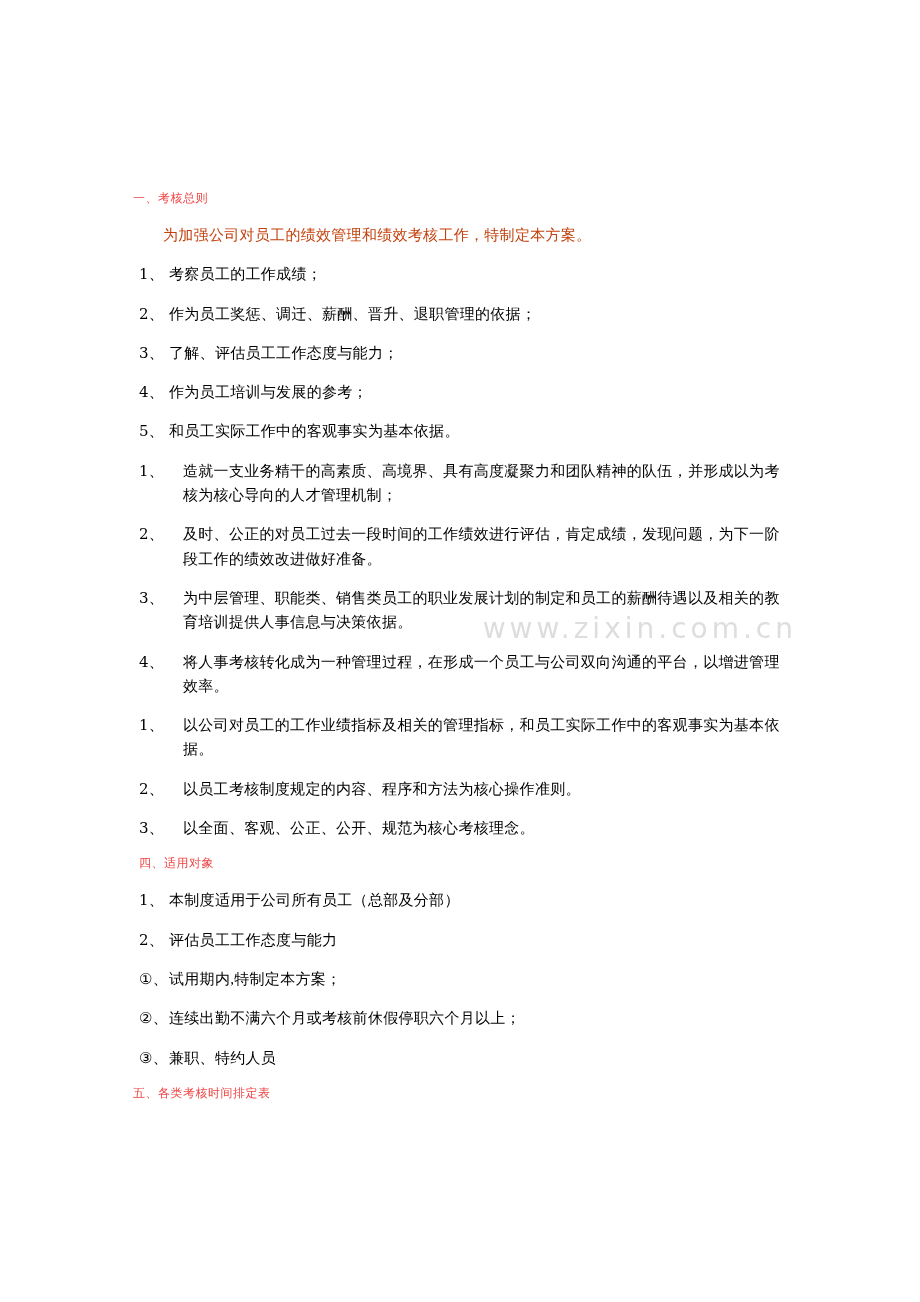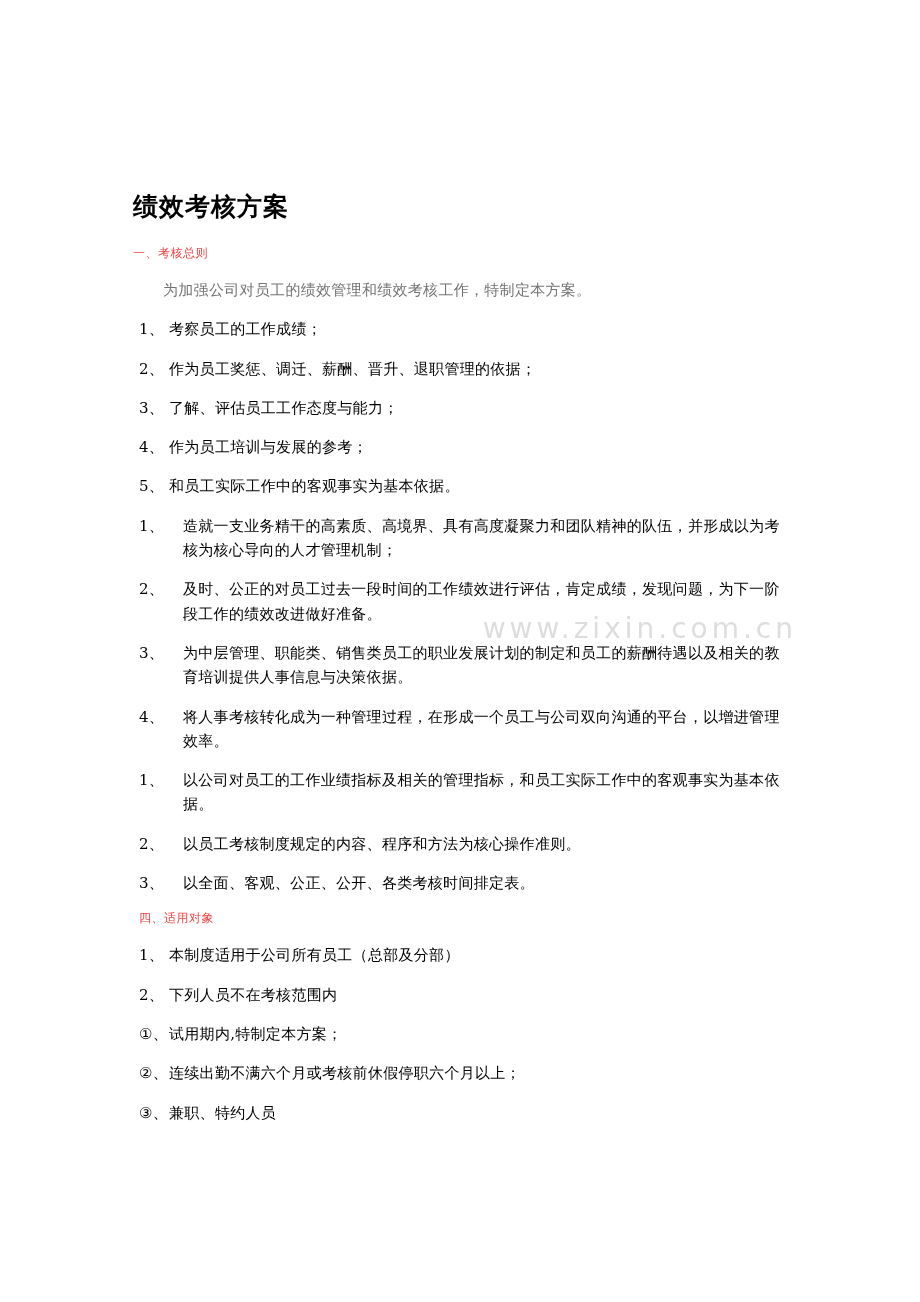--- a/index.html
+++ b/index.html
@@ -38,21 +38,21 @@
     font-size: 12px;
     margin: 0 0 16px 0;
     color: #ef4444;
     letter-spacing: 0.5px;
   }
   .para {
     font-family: "DejaVu Serif", "Liberation Serif", serif;
     font-size: 15px;
     line-height: 1.62;
     margin: 0 0 15px 0;
-    color: #737373;
+    color: #c2410c;
     letter-spacing: 0.3px;
   }
   .para.indent {
     text-indent: 30px;
   }
   
   .li {
     font-family: "DejaVu Serif", "Liberation Serif", serif;
     font-size: 15px;
     line-height: 1.62;
@@ -60,20 +60,21 @@
     display: flex;
     color: #000;
     letter-spacing: 0.3px;
   }
   .li .mk {
     flex: 0 0 auto;
     white-space: pre;
   }
   .li .tx {
     flex: 1 1 auto;
+    font-family: Liberation Serif, serif;
   }
   .li.pad-sm { padding-left: 6px; }
   .li .mk.wide { min-width: 44px; }
   .li .mk.narrow { min-width: 30px; }
 
   
   .watermark {
     position: absolute;
     left: 0;
     top: 612px;
@@ -89,21 +90,20 @@
   }
 </style>
 </head>
 <body>
 
 <div class="page">
 
   <div class="watermark">www.zixin.com.cn</div>
 
   <div class="content">
-    <h1 class="doc-title">绩效考核方案</h1>
 
     <div class="heading">一、考核总则</div>
     <p class="para indent">为加强公司对员工的绩效管理和绩效考核工作，特制定本方案。</p>
     <div class="li pad-sm">
       <span class="mk narrow">1、</span>
       <span class="tx">考察员工的工作成绩；</span>
     </div>
     <div class="li pad-sm">
       <span class="mk narrow">2、</span>
       <span class="tx">作为员工奖惩、调迁、薪酬、晋升、退职管理的依据；</span>
@@ -141,39 +141,40 @@
     <div class="li pad-sm">
       <span class="mk wide">1、</span>
       <span class="tx">以公司对员工的工作业绩指标及相关的管理指标，和员工实际工作中的客观事实为基本依据。</span>
     </div>
     <div class="li pad-sm">
       <span class="mk wide">2、</span>
       <span class="tx">以员工考核制度规定的内容、程序和方法为核心操作准则。</span>
     </div>
     <div class="li pad-sm">
       <span class="mk wide">3、</span>
-      <span class="tx">以全面、客观、公正、公开、各类考核时间排定表。</span>
+      <span class="tx">以全面、客观、公正、公开、规范为核心考核理念。</span>
     </div>
 
     <div class="heading" style="padding-left:6px;">四、适用对象</div>
     <div class="li pad-sm">
       <span class="mk narrow">1、</span>
       <span class="tx">本制度适用于公司所有员工（总部及分部）</span>
     </div>
     <div class="li pad-sm">
       <span class="mk narrow">2、</span>
-      <span class="tx">下列人员不在考核范围内</span>
+      <span class="tx">评估员工工作态度与能力</span>
     </div>
     <div class="li pad-sm">
       <span class="mk narrow">①、</span>
       <span class="tx">试用期内,特制定本方案；</span>
     </div>
     <div class="li pad-sm">
       <span class="mk narrow">②、</span>
       <span class="tx">连续出勤不满六个月或考核前休假停职六个月以上；</span>
     </div>
     <div class="li pad-sm">
       <span class="mk narrow">③、</span>
       <span class="tx">兼职、特约人员</span>
     </div>
 
+    <div class="heading">五、各类考核时间排定表</div>
   </div>
 </div>
 
 </body></html>

